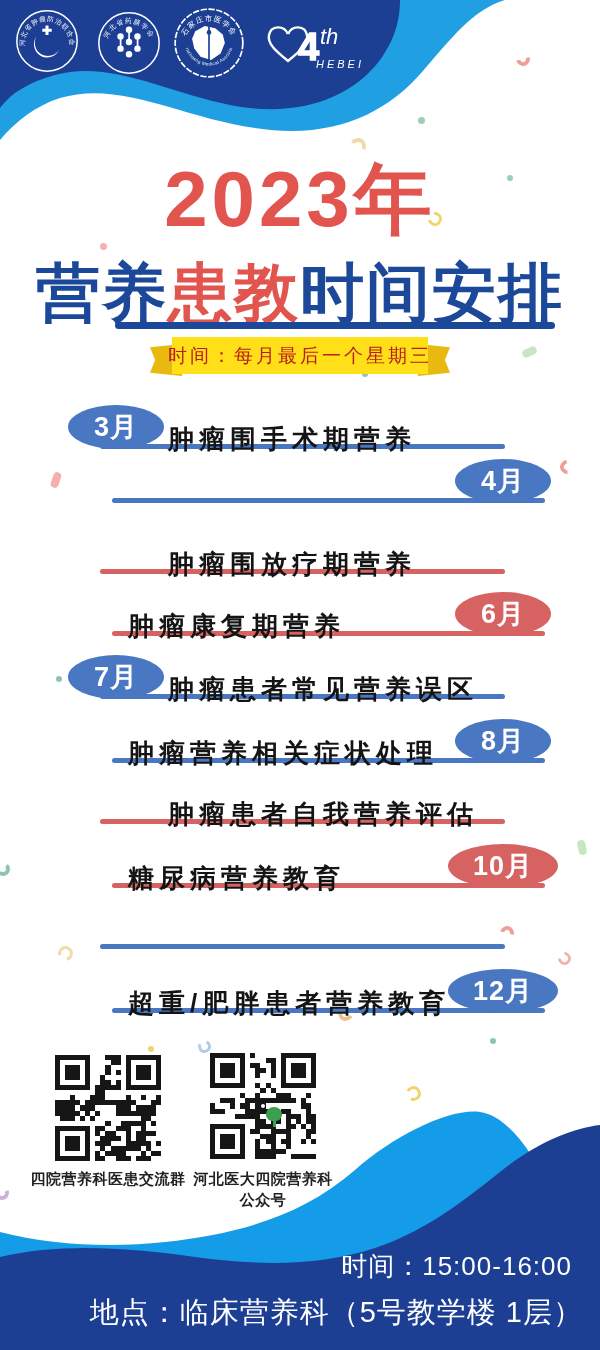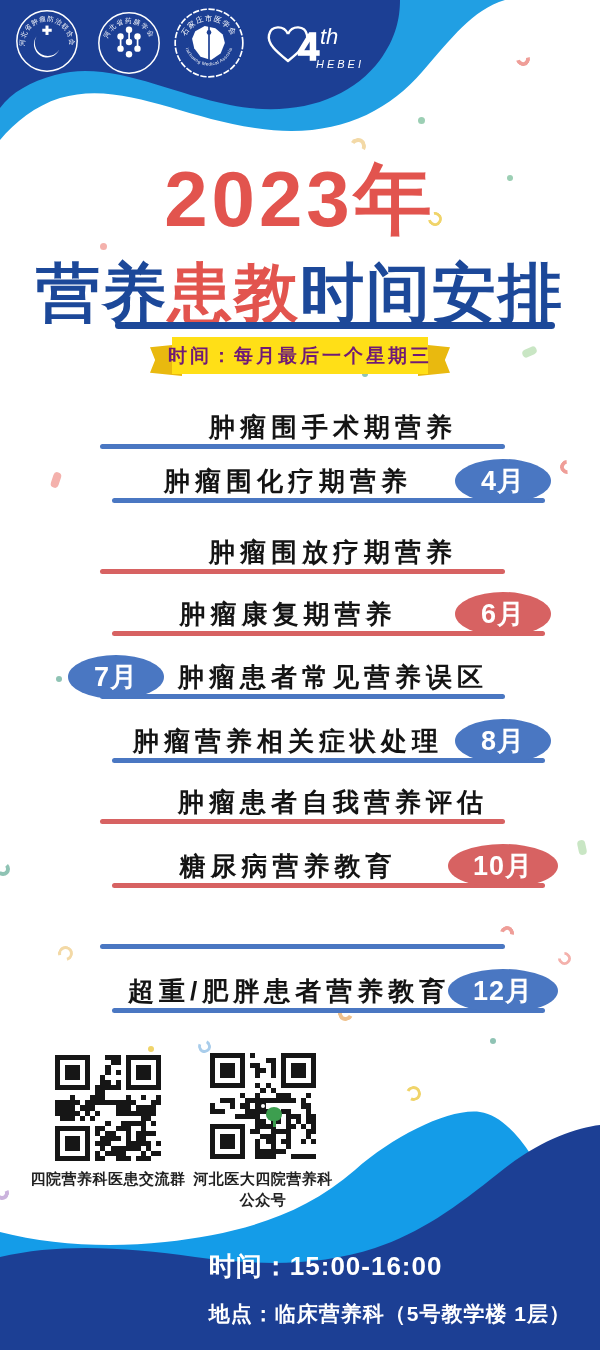--- a/index.html
+++ b/index.html
@@ -37,32 +37,32 @@
     background:var(--title-blue,#1c4899);
   }
   
   .ribbon{position:absolute;top:337px;left:150px;width:300px;height:44px}
   .ribbon .tail{position:absolute;top:7px;width:32px;height:32px;background:var(--ribbon-fold,#e9b90f)}
   .ribbon .tail.l{left:0;clip-path:polygon(100% 0,0 10%,16% 50%,0 90%,100% 100%)}
   .ribbon .tail.r{right:0;clip-path:polygon(0 0,100% 10%,84% 50%,100% 90%,0 100%)}
   .ribbon .band{
     position:absolute;left:22px;right:22px;top:0;height:37px;background:var(--ribbon-yellow,#ffdf17);
     display:flex;align-items:center;justify-content:center;
-    font-size:19px;font-weight:bold;letter-spacing:3px;color:#701a75;white-space:nowrap;
+    font-size:19px;font-weight:normal;letter-spacing:3px;color:#b91c1c;white-space:nowrap;
   }
   
   .row{position:absolute;left:0;width:600px;height:50px}
   .underline{position:absolute;top:39px;height:5px;border-radius:3px}
   .pill{
     position:absolute;top:0;height:44px;border-radius:50%;
     display:flex;align-items:center;justify-content:center;
     color:#fff;font-size:27px;font-weight:bold;letter-spacing:1px;
   }
   .topic{
-    position:absolute;top:0;height:44px;line-height:44px;text-align:center;
+    position:absolute;top:12px;height:44px;line-height:44px;text-align:left;
     font-size:26px;font-weight:bold;letter-spacing:5px;color:var(--ink,#141414);white-space:nowrap;
   }
   .row.blue .pill,.row.blue .underline{background:var(--pill-blue,#4a77c2)}
   .row.red  .pill,.row.red  .underline{background:var(--pill-red,#d76262)}
   .row.left  .pill{left:68px;width:96px}
   .row.left.wide .pill{left:58px;width:114px}
   .row.left  .topic{left:168px;width:330px}
   .row.left  .underline{left:100px;width:405px}
   .row.right .pill{left:455px;width:96px}
   .row.right.wide .pill{left:448px;width:110px}
@@ -75,23 +75,23 @@
   .qr-label{
     position:absolute;text-align:center;font-size:15px;font-weight:bold;color:#222;
     letter-spacing:.5px;line-height:21px;
   }
   .globe{width:24px;height:24px;border-radius:50%;
     background:conic-gradient(#4a8fd4 0 22%,#6fbf72 22% 38%,#3a78c9 38% 62%,#8fd08f 62% 78%,#4a8fd4 78%);}
   .tree{width:22px;height:22px;position:relative}
   .tree:before{content:"";position:absolute;left:3px;top:1px;width:16px;height:14px;background:#3d9e4f;border-radius:50% 50% 45% 45%}
   .tree:after{content:"";position:absolute;left:10px;top:13px;width:3px;height:8px;background:#3d9e4f}
   
-  .footer-text{position:absolute;right:29px;top:1249px;color:#fff;font-weight:bold}
+  .footer-text{position:absolute;right:17px;top:1249px;text-align:right;color:#fff;font-weight:normal}
   .footer-line1{font-size:26px;letter-spacing:1px;padding-right:11px}
-  .footer-line2{font-size:21px;letter-spacing:1px;margin-top:16px}
+  .footer-line2{font-size:29px;letter-spacing:1px;margin-top:9px}
   
   .cf{position:absolute;pointer-events:none}
   .cf.dot{border-radius:50%}
   .cf.arc{background:transparent;border:4px solid;border-radius:50%;
     border-bottom-color:transparent !important;border-left-color:transparent !important}
   .cf.curl{background:transparent;border:3px solid;border-radius:50%;
     border-left-color:transparent !important}
   .cf.ribbon{border-radius:4px}
 </style>
 </head>
@@ -185,26 +185,26 @@
   <div class="title-underline"></div>
 
   <div class="ribbon">
     <span class="tail l"></span>
     <span class="tail r"></span>
     <span class="band">时间：每月最后一个星期三</span>
   </div>
 
   <div class="row left blue" style="top:405px">
       <span class="underline"></span>
+      <span class="pill">3月</span>
       <span class="topic">肿瘤围手术期营养</span>
     </div>
   <div class="row right blue" style="top:459px">
       <span class="underline"></span>
       <span class="pill">4月</span>
-      <span class="topic">肿瘤围化疗期营养</span>
     </div>
   <div class="row left red" style="top:530px">
       <span class="underline"></span>
       <span class="topic">肿瘤围放疗期营养</span>
     </div>
   <div class="row right red" style="top:592px">
       <span class="underline"></span>
       <span class="pill">6月</span>
       <span class="topic">肿瘤康复期营养</span>
     </div>

